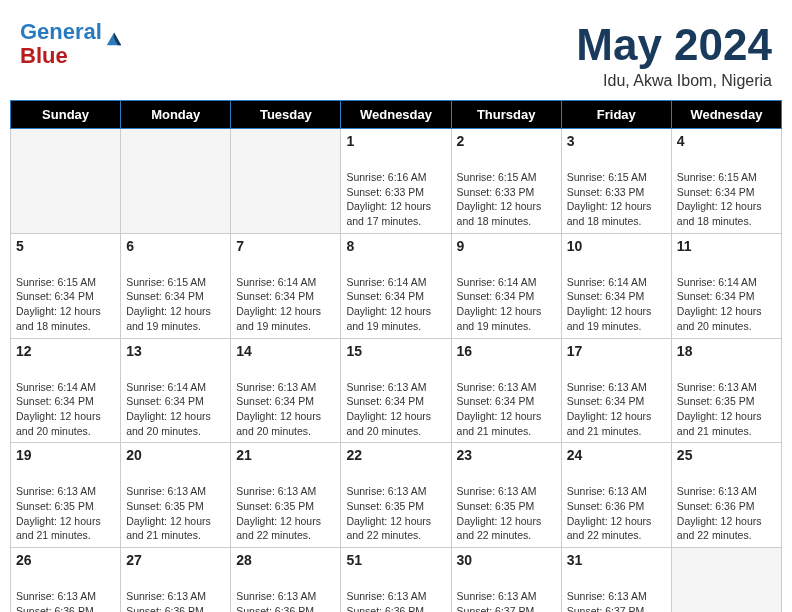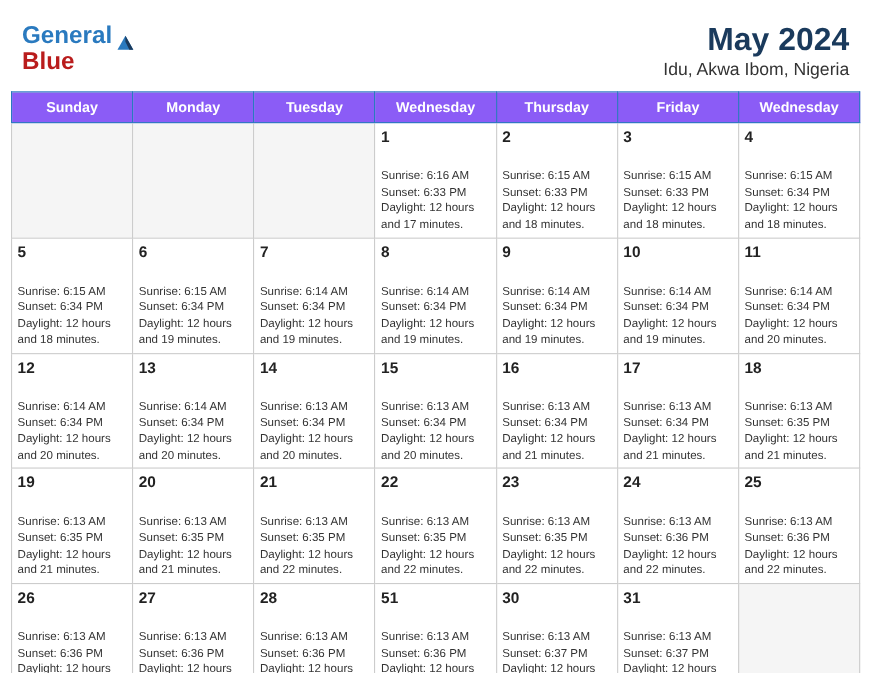--- a/index.html
+++ b/index.html
@@ -33,36 +33,36 @@
     .logo-icon {
       width: 18px;
       height: 18px;
       margin-left: 2px;
       margin-top: -2px;
     }
     .title-area {
       text-align: right;
     }
     .month-title {
-      font-size: 29px;
+      font-size: 44px;
       font-weight: bold;
       color: #1a3a5c;
     }
     .location {
       font-size: 16px;
       color: #333;
       margin-top: 2px;
     }
     .calendar {
       width: 100%;
       border-collapse: collapse;
       margin-top: 5px;
     }
     .calendar th {
-      background: #8b5cf6;
+      background: #000000;
       color: #fff;
       text-align: center;
       padding: 6px 4px;
       font-size: 13px;
       font-weight: bold;
       border: 1px solid #2a7abf;
     }
     .calendar td {
       vertical-align: top;
       border: 1px solid #ccc;

